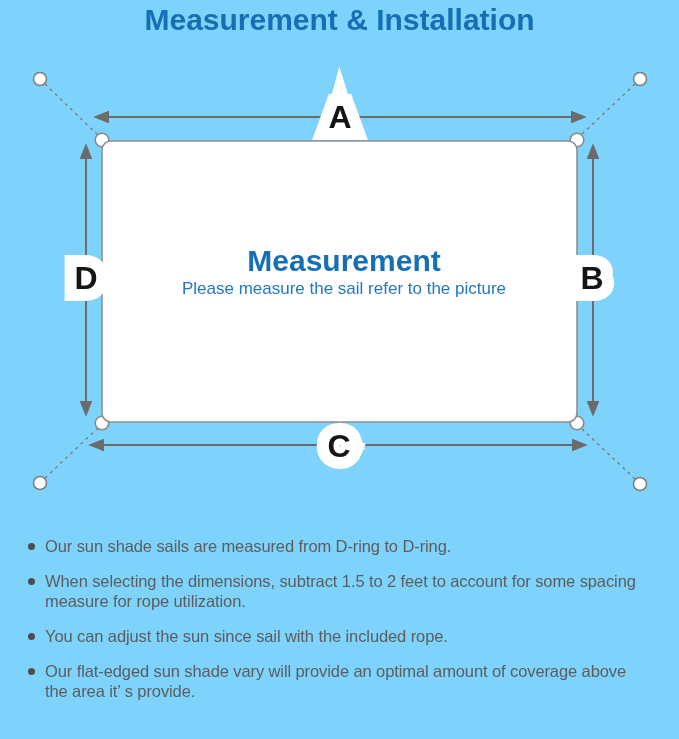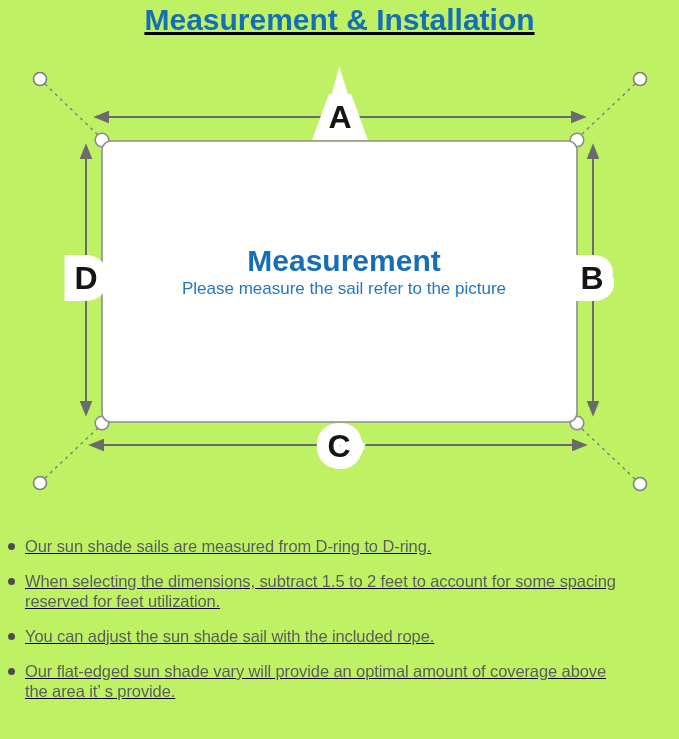--- a/index.html
+++ b/index.html
@@ -1,23 +1,22 @@
 <!DOCTYPE html>
 <html><head>
 <meta charset="utf-8">
 <style>
   html, body { margin: 0; padding: 0; background: #ffffff; }
   .page {
     position: relative;
     width: 679px;
     height: 739px;
-    background: #bef264;
+    background: #7dd3fc;
     font-family: "Liberation Sans", sans-serif;
     overflow: hidden;
-    text-decoration: underline;
   }
   .title {
     box-sizing: border-box;
     height: 62px;
     padding-top: 3px;
     text-align: center;
     font-size: 30px;
     line-height: 34px;
     font-weight: bold;
     color: #166fb4;
@@ -39,21 +38,21 @@
     fill: #166fb4;
     text-anchor: middle;
   }
   .center-sub {
     font-size: 17px;
     fill: #2478bd;
     text-anchor: middle;
   }
   .bullets {
     box-sizing: border-box;
-    padding: 16px 4px 0 6px;
+    padding: 16px 4px 0 26px;
     color: #5d5d5d;
     font-size: 16.5px;
     letter-spacing: -0.1px;
   }
   .bullet { display: flex; margin-bottom: 15px; }
   .dot {
     flex: none;
     width: 7px;
     height: 7px;
     border-radius: 50%;
@@ -111,27 +110,27 @@
     <div class="bullet">
       <div class="dot"></div>
       <div class="bullet-lines">
         <div>Our sun shade sails are measured from D-ring to D-ring.</div>
       </div>
     </div>
     <div class="bullet">
       <div class="dot"></div>
       <div class="bullet-lines">
         <div>When selecting the dimensions, subtract 1.5 to 2 feet to account for some spacing</div>
-        <div>reserved for feet utilization.</div>
+        <div>measure for rope utilization.</div>
       </div>
     </div>
     <div class="bullet">
       <div class="dot"></div>
       <div class="bullet-lines">
-        <div>You can adjust the sun shade sail with the included rope.</div>
+        <div>You can adjust the sun since sail with the included rope.</div>
       </div>
     </div>
     <div class="bullet">
       <div class="dot"></div>
       <div class="bullet-lines">
         <div>Our flat-edged sun shade vary will provide an optimal amount of coverage above</div>
         <div>the area it’ s provide.</div>
       </div>
     </div>
   </div>

